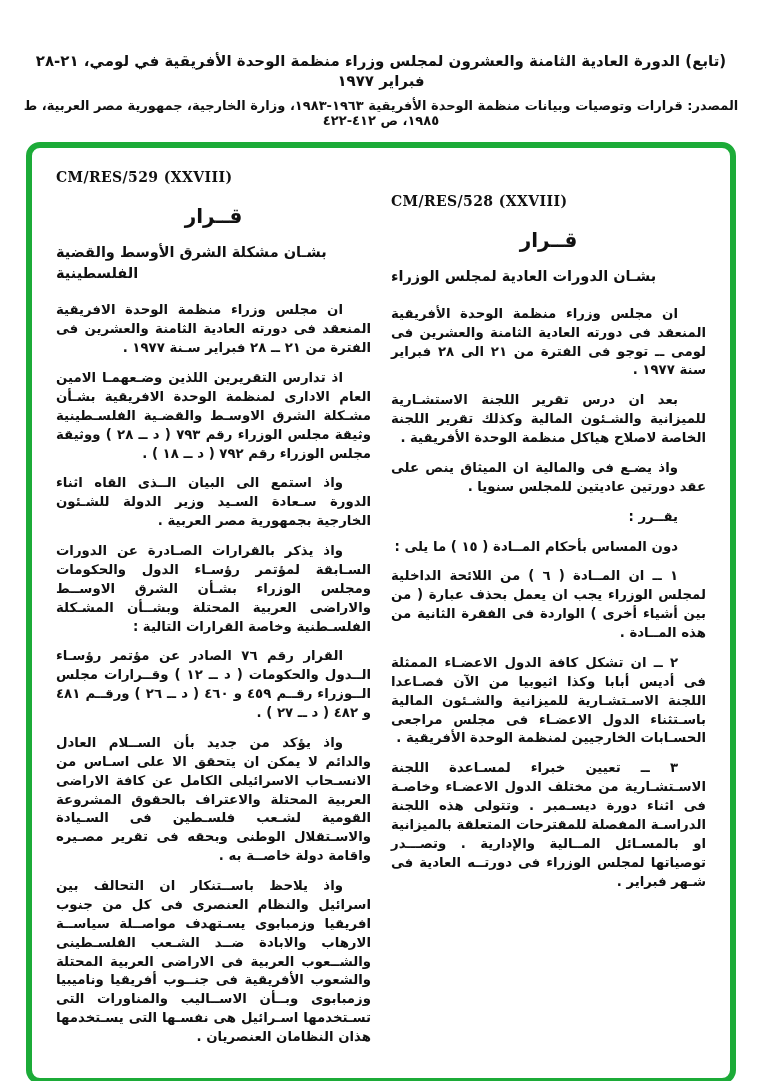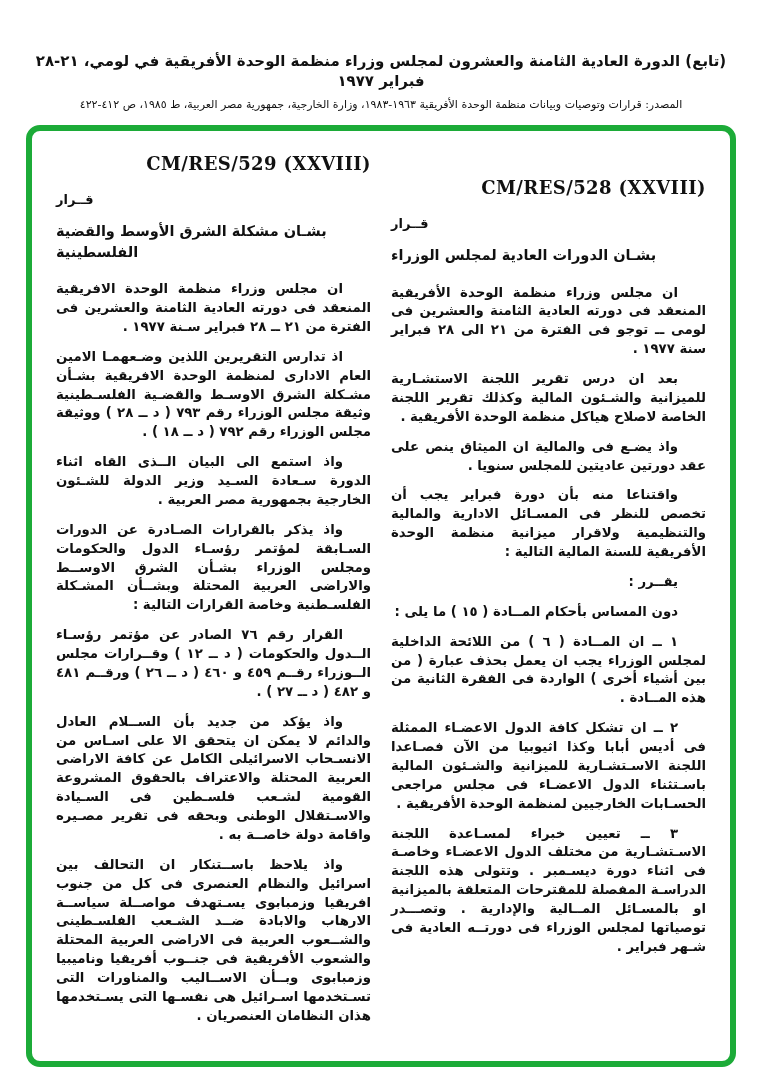--- a/index.html
+++ b/index.html
@@ -20,22 +20,22 @@
     text-align: center;
     padding-top: 20px;
   }
   .header-line1 {
     font-size: 15px;
     font-weight: bold;
     line-height: 1.3;
     padding: 0 28px;
   }
   .header-line2 {
-    font-size: 11px;
-    font-weight: normal;
+    font-size: 13px;
+    font-weight: bold;
     margin-top: 7px;
     padding: 0 18px;
   }
   .frame {
     box-sizing: border-box;
     width: 710px; height: 942px;
     margin: 14px auto 0 auto;
     border: 6px solid #1cab38;
     border-radius: 14px;
     padding: 20px 24px 16px 24px;
@@ -53,31 +53,31 @@
     font-size: 13.3px;
     font-weight: 600;
     line-height: 1.42;
   }
   .col p {
     margin: 0 0 11px 0;
     text-indent: 28px;
   }
   .docref {
     direction: ltr;
-    text-align: right;
+    text-align: left;
     font-family: "DejaVu Serif", serif;
-    font-size: 18px;
+    font-size: 14px;
     font-weight: 600;
     letter-spacing: 0.4px;
     margin: 0 0 8px 0;
   }
   .docref.after-para { margin-top: 24px; }
   .res-title {
-    text-align: left;
-    font-size: 13px;
+    text-align: center;
+    font-size: 20px;
     font-weight: bold;
     margin: 14px 0 12px 0;
   }
   .res-subject {
     text-align: left;
     font-size: 14.5px;
     font-weight: bold;
     margin: 0 0 18px 0;
   }
   .footer {
@@ -101,21 +101,20 @@
 
   <div class="frame">
 
     <div class="col">
       <div class="docref after-para">CM/RES/528 (XXVIII)</div>
       <div class="res-title">قــرار</div>
       <div class="res-subject">بشـان الدورات العادية لمجلس الوزراء</div>
       <p>ان مجلس وزراء منظمة الوحدة الأفريقية المنعقد فى دورته العادية الثامنة والعشرين فى لومى ــ توجو فى الفترة من ٢١ الى ٢٨ فبراير سنة ١٩٧٧ .</p>
       <p>بعد ان درس تقرير اللجنة الاستشـارية للميزانية والشـئون المالية وكذلك تقرير اللجنة الخاصة لاصلاح هياكل منظمة الوحدة الأفريقية .</p>
       <p>واذ يضـع فى والمالية ان الميثاق ينص على عقد دورتين عاديتين للمجلس سنويا .</p>
-      <p>واقتناعا منه بأن دورة فبراير يجب أن تخصص للنظر فى المسـائل الادارية والمالية والتنظيمية ولاقرار ميزانية منظمة الوحدة الأفريقية للسنة المالية التالية :</p>
       <p>يقــرر :</p>
       <p>دون المساس بأحكام المــادة ( ١٥ ) ما يلى :</p>
       <p>١ ــ ان المــادة ( ٦ ) من اللائحة الداخلية لمجلس الوزراء يجب ان يعمل بحذف عبارة ( من بين أشياء أخرى ) الواردة فى الفقرة الثانية من هذه المــادة .</p>
       <p>٢ ــ ان تشكل كافة الدول الاعضـاء الممثلة فى أديس أبابا وكذا اثيوبيا من الآن فصـاعدا اللجنة الاسـتشـارية للميزانية والشـئون المالية باسـتثناء الدول الاعضـاء فى مجلس مراجعى الحسـابات الخارجيين لمنظمة الوحدة الأفريقية .</p>
       <p>٣ ــ تعيين خبراء لمسـاعدة اللجنة الاسـتشـارية من مختلف الدول الاعضـاء وخاصـة فى اثناء دورة ديسـمبر . وتتولى هذه اللجنة الدراسـة المفصلة للمقترحات المتعلقة بالميزانية او بالمسـائل المــالية والإدارية . وتصـــدر توصياتها لمجلس الوزراء فى دورتــه العادية فى شـهر فبراير .</p>
     </div>
 
     <div class="col">
       <div class="docref">CM/RES/529 (XXVIII)</div>
       <div class="res-title">قــرار</div>

